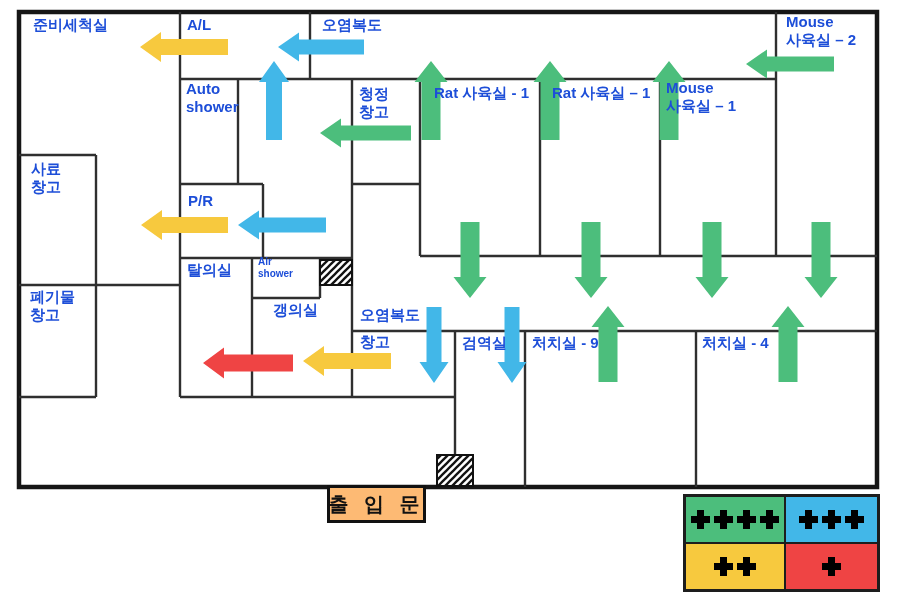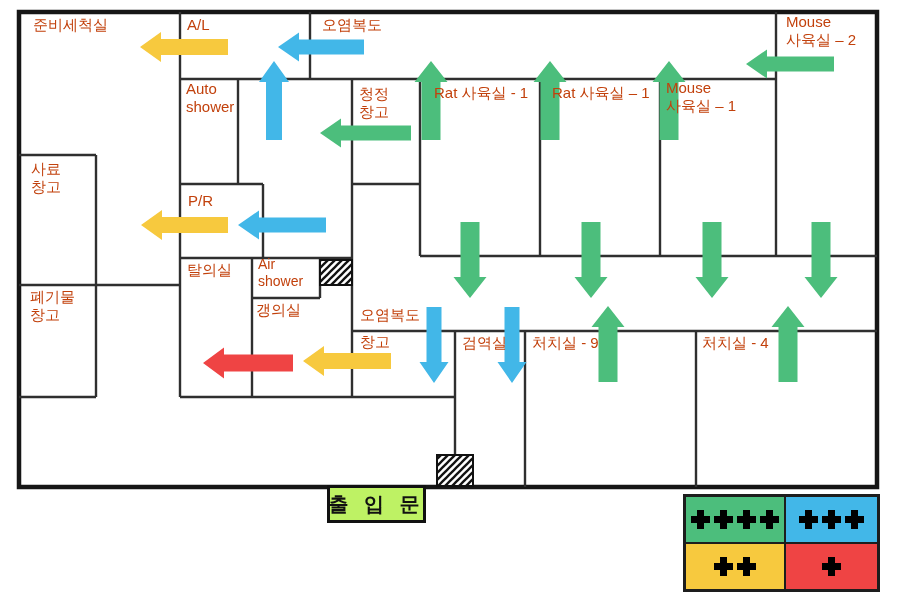--- a/index.html
+++ b/index.html
@@ -1,25 +1,25 @@
 <!DOCTYPE html>
 <html><head>
 <meta charset="utf-8">
 <style>
   html,body{margin:0;padding:0;background:#ffffff;}
   body{width:900px;height:605px;position:relative;overflow:hidden;
        font-family:"Liberation Sans","DejaVu Sans",sans-serif;}
   #stage{position:absolute;left:0;top:0;width:900px;height:605px;}
   #wall-layer{position:absolute;left:0;top:0;}
-  .room-label{position:absolute;font-weight:400;font-size:15px;line-height:1.18;
-              color:#c2410c;white-space:pre-line;letter-spacing:0px;}
-  .room-label.small{font-size:14px;}
+  .room-label{position:absolute;font-weight:700;font-size:15px;line-height:1.18;
+              color:#1d4ed8;white-space:pre-line;letter-spacing:0px;}
+  .room-label.small{font-size:10px;}
   
   #door-box{position:absolute;left:327px;top:485px;width:93px;height:32px;
-            background:#bef264;border:3px solid #111;display:flex;align-items:center;
+            background:#fdba74;border:3px solid #111;display:flex;align-items:center;
             justify-content:center;font-weight:700;font-size:20px;color:#111;
             letter-spacing:5px;white-space:nowrap;}
   
   #legend{position:absolute;left:683px;top:494px;width:197px;height:98px;
           border:2px solid #1d1d1d;box-sizing:border-box;
           display:grid;grid-template-columns:100px 1fr;grid-template-rows:1fr 1fr;}
   .legend-cell{border:1px solid #1d1d1d;display:flex;align-items:center;
                justify-content:center;}
   .cross{width:19px;height:19px;position:relative;display:inline-block;margin:0 2px;}
   .cross::before{content:"";position:absolute;left:0;top:6px;width:19px;height:7px;background:#000;}
@@ -110,21 +110,21 @@
   <div class="room-label" style="left:434px;top:84px">Rat 사육실 - 1</div>
   <div class="room-label" style="left:552px;top:84px">Rat 사육실 – 1</div>
   <div class="room-label" style="left:666px;top:79px">Mouse
 사육실 – 1</div>
   <div class="room-label" style="left:31px;top:160px">사료
 창고</div>
   <div class="room-label" style="left:188px;top:192px">P/R</div>
   <div class="room-label" style="left:187px;top:261px">탈의실</div>
   <div class="room-label small" style="left:258px;top:256px">Air
 shower</div>
-  <div class="room-label" style="left:256px;top:301px">갱의실</div>
+  <div class="room-label" style="left:273px;top:301px">갱의실</div>
   <div class="room-label" style="left:30px;top:288px">폐기물
 창고</div>
   <div class="room-label" style="left:360px;top:306px">오염복도</div>
   <div class="room-label" style="left:360px;top:333px">창고</div>
   <div class="room-label" style="left:462px;top:334px">검역실</div>
   <div class="room-label" style="left:532px;top:334px">처치실 - 9</div>
   <div class="room-label" style="left:702px;top:334px">처치실 - 4</div>
 
   <div id="door-box">출 입 문</div>
 

